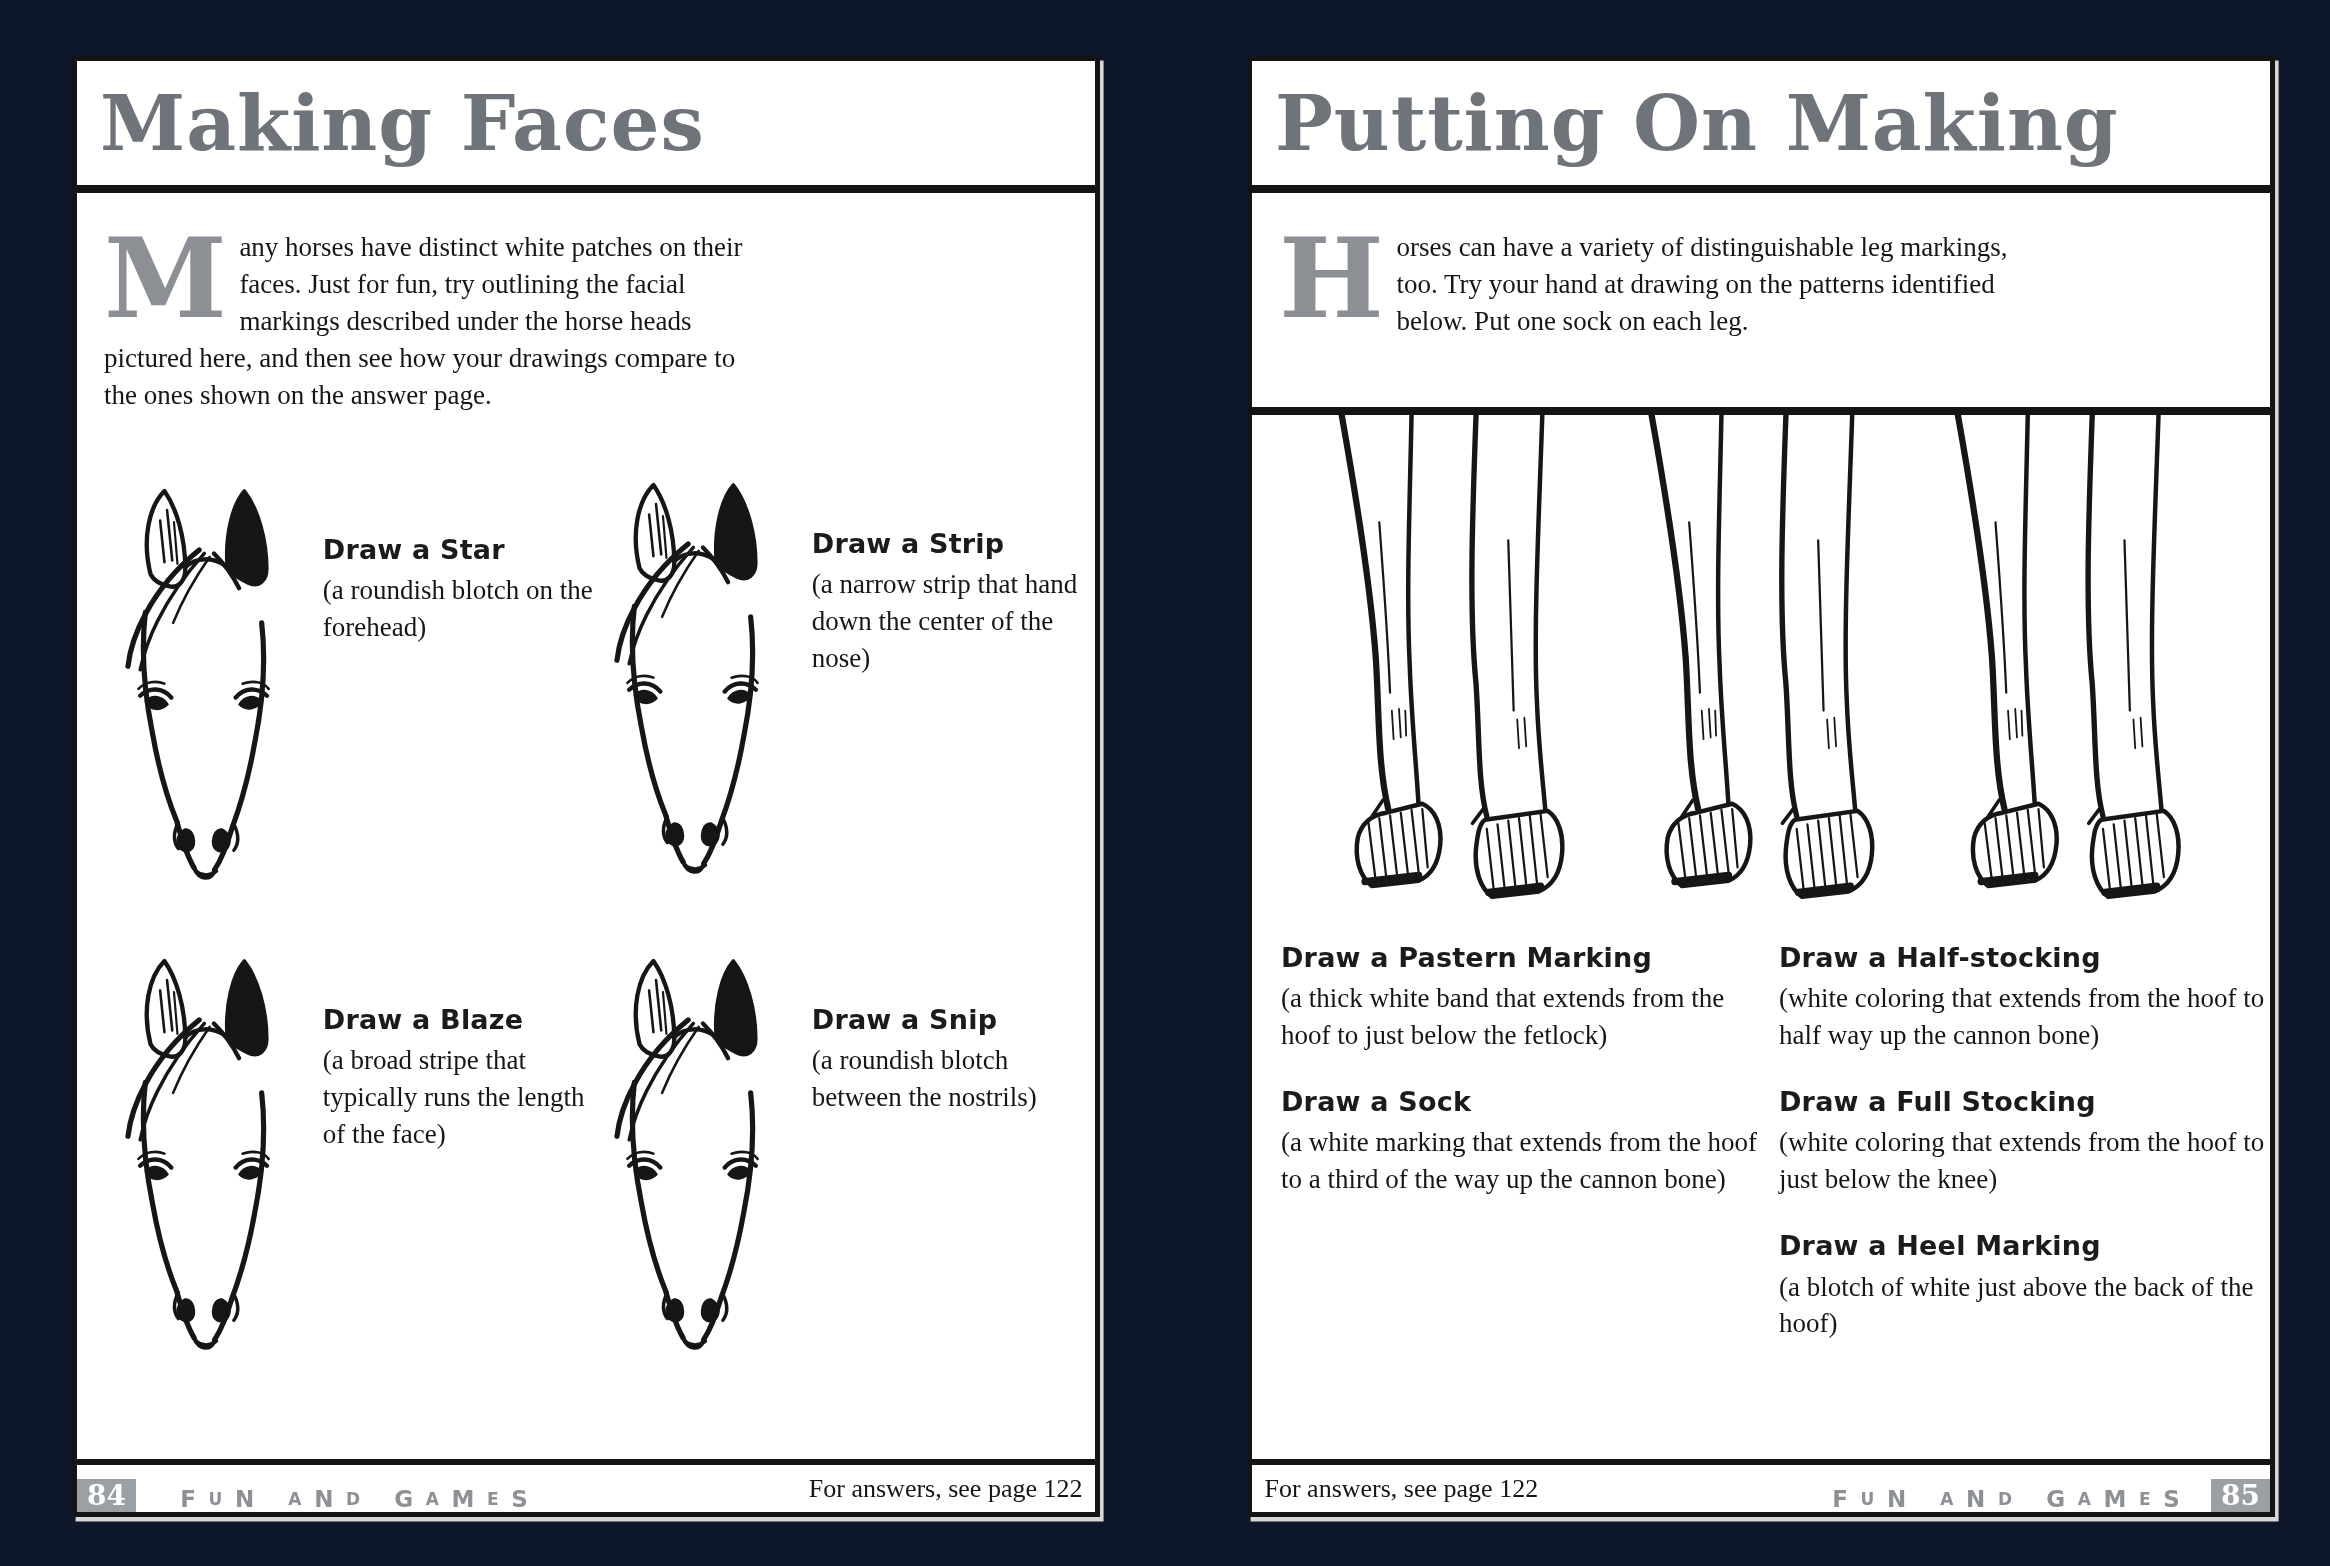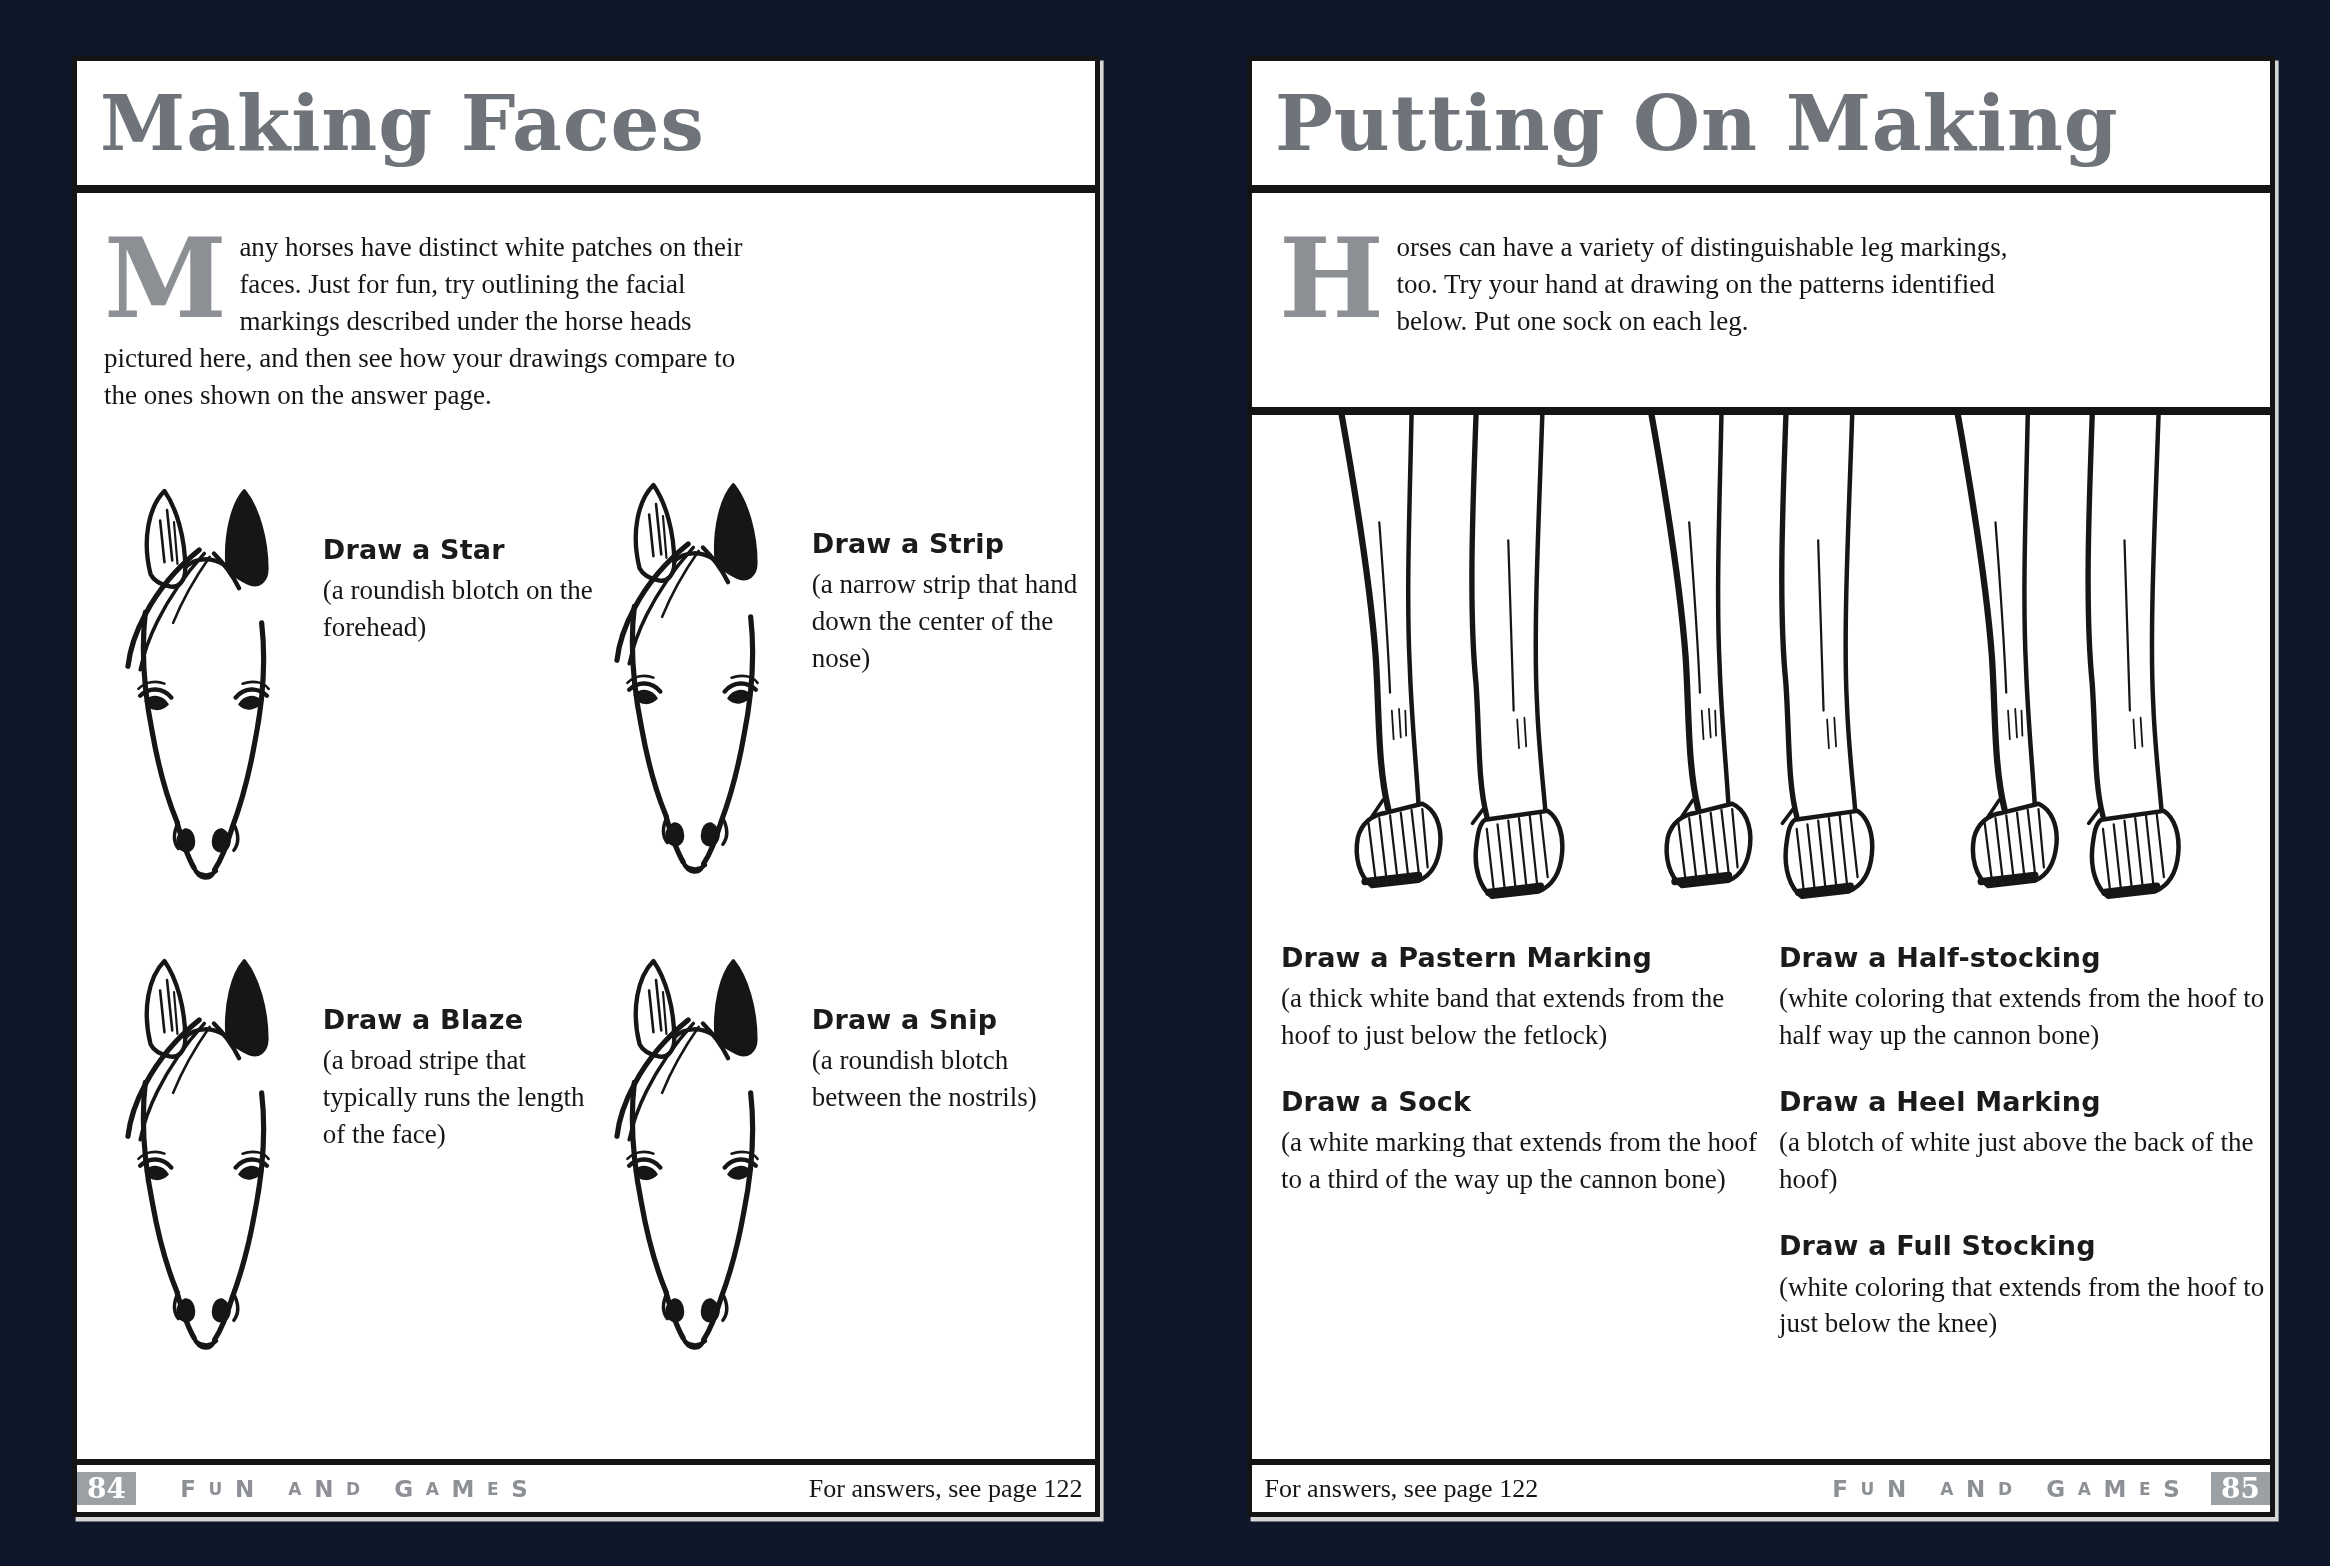--- a/index.html
+++ b/index.html
@@ -32,21 +32,21 @@
   
   .legs-rule{position:absolute;top:346px;left:0;right:0;height:8px;background:#141414;}
   .legs-art{position:absolute;top:354px;left:0;width:1015px;height:515px;overflow:hidden;}
   .col{position:absolute;top:881px;width:491px;}
   .col-left{left:29px;}
   .col-right{left:527px;}
   .leg-item{margin-bottom:32px;}
 
   
   .footer{position:absolute;left:0;right:0;bottom:0;height:47px;border-top:6.3px solid #141414;
-          display:flex;align-items:center;}
+          display:flex;align-items:flex-end;}
   .pagenum{width:59px;background:#9ba0a5;color:#ffffff;display:flex;align-items:center;
            justify-content:center;font-family:"DejaVu Serif",serif;font-weight:bold;font-size:28px;}
   .brand{display:flex;align-items:center;color:#8d9095;font-family:"DejaVu Sans",sans-serif;
          font-weight:bold;white-space:nowrap;}
   #page-left .brand{margin-left:38px;}
   #page-right .brand{margin-left:auto;margin-right:25px;}
   .bl-b{font-size:23px;margin:0 6.3px;}
   .bl-s{font-size:17px;margin:0 6.3px;}
   .bl-gap{display:inline-block;width:21.5px;}
   .answers{align-self:center;font-size:26px;}
@@ -220,26 +220,26 @@
         <p class="fig-desc">(a white marking that extends from the hoof to a third of the way up the cannon bone)</p>
       </div>
     </div>
 
     <div class="col col-right">
       <div class="leg-item">
         <p class="fig-heading">Draw a Half-stocking</p>
         <p class="fig-desc">(white coloring that extends from the hoof to half way up the cannon bone)</p>
       </div>
       <div class="leg-item">
+        <p class="fig-heading">Draw a Full Stocking</p>
+        <p class="fig-desc">(white coloring that extends from the hoof to just below the knee)</p>
+      </div>
+      <div class="leg-item">
         <p class="fig-heading">Draw a Heel Marking</p>
         <p class="fig-desc">(a blotch of white just above the back of the hoof)</p>
-      </div>
-      <div class="leg-item">
-        <p class="fig-heading">Draw a Full Stocking</p>
-        <p class="fig-desc">(white coloring that extends from the hoof to just below the knee)</p>
       </div>
     </div>
 
     <div class="footer">
       <div class="answers">For answers, see page 122</div>
       <div class="brand">
           <span class="bl-b">F</span>
           <span class="bl-s">U</span>
           <span class="bl-b">N</span>
           <span class="bl-gap"></span>

